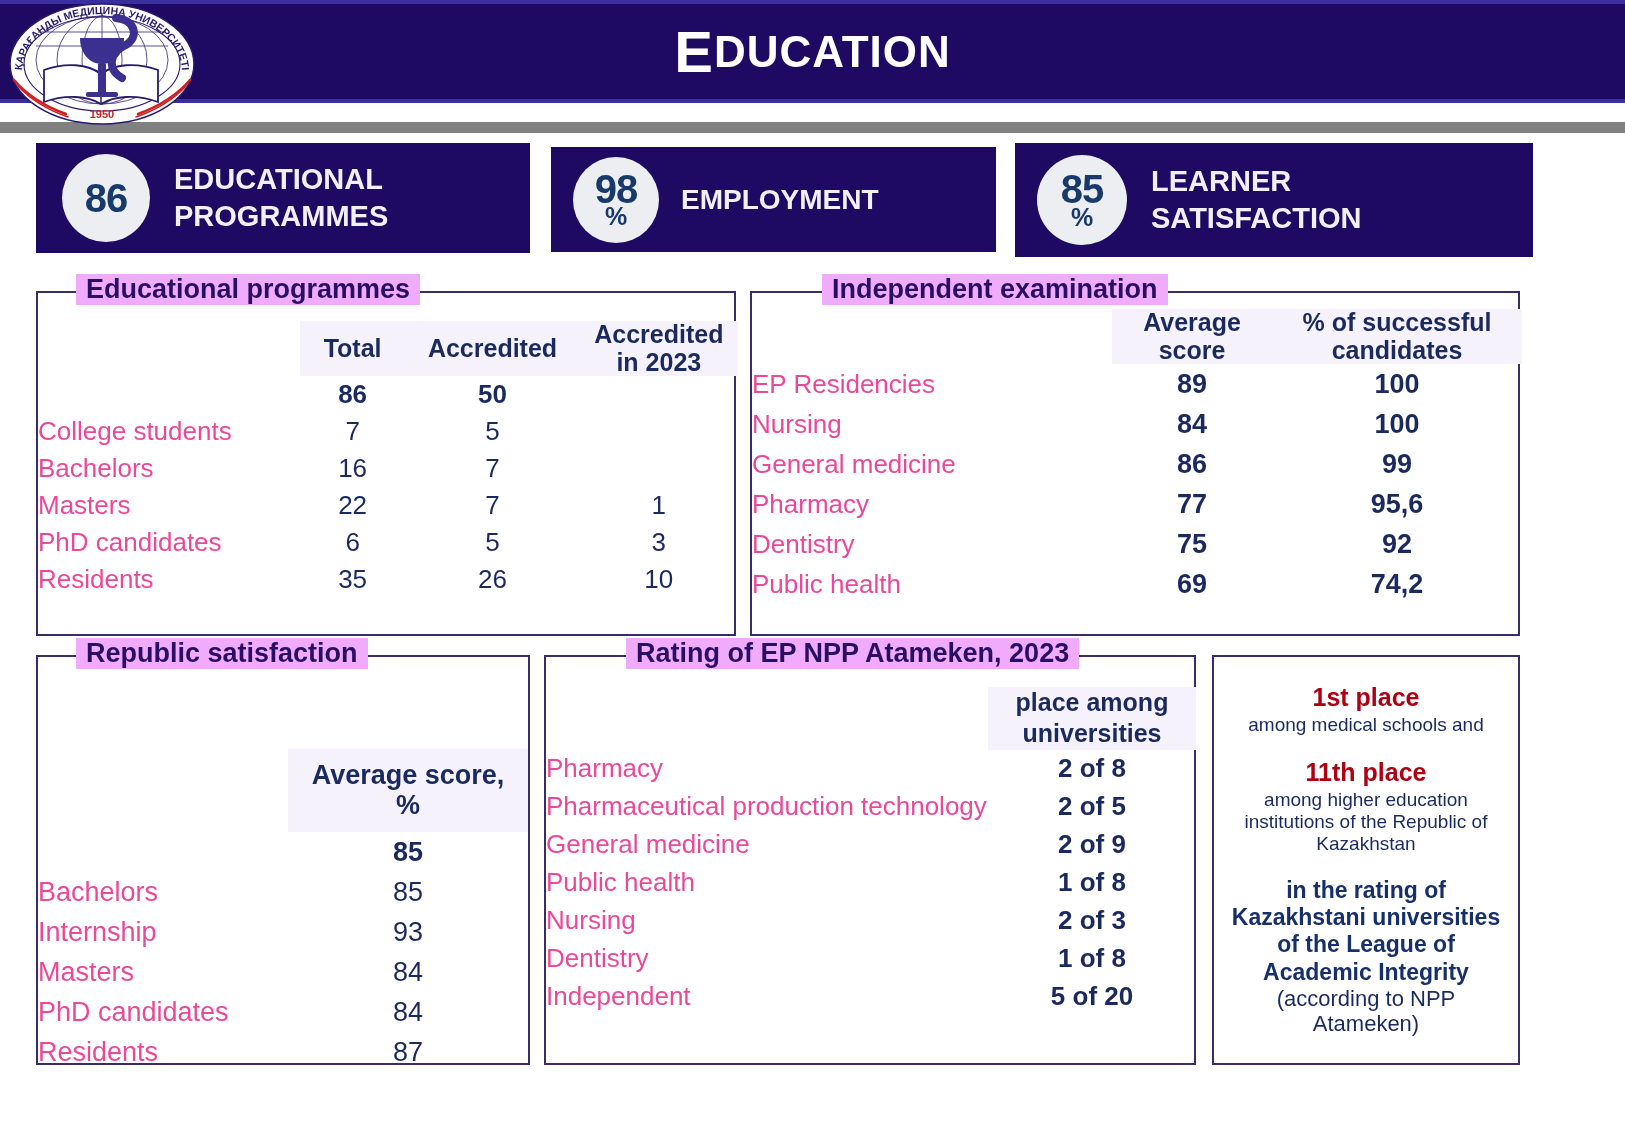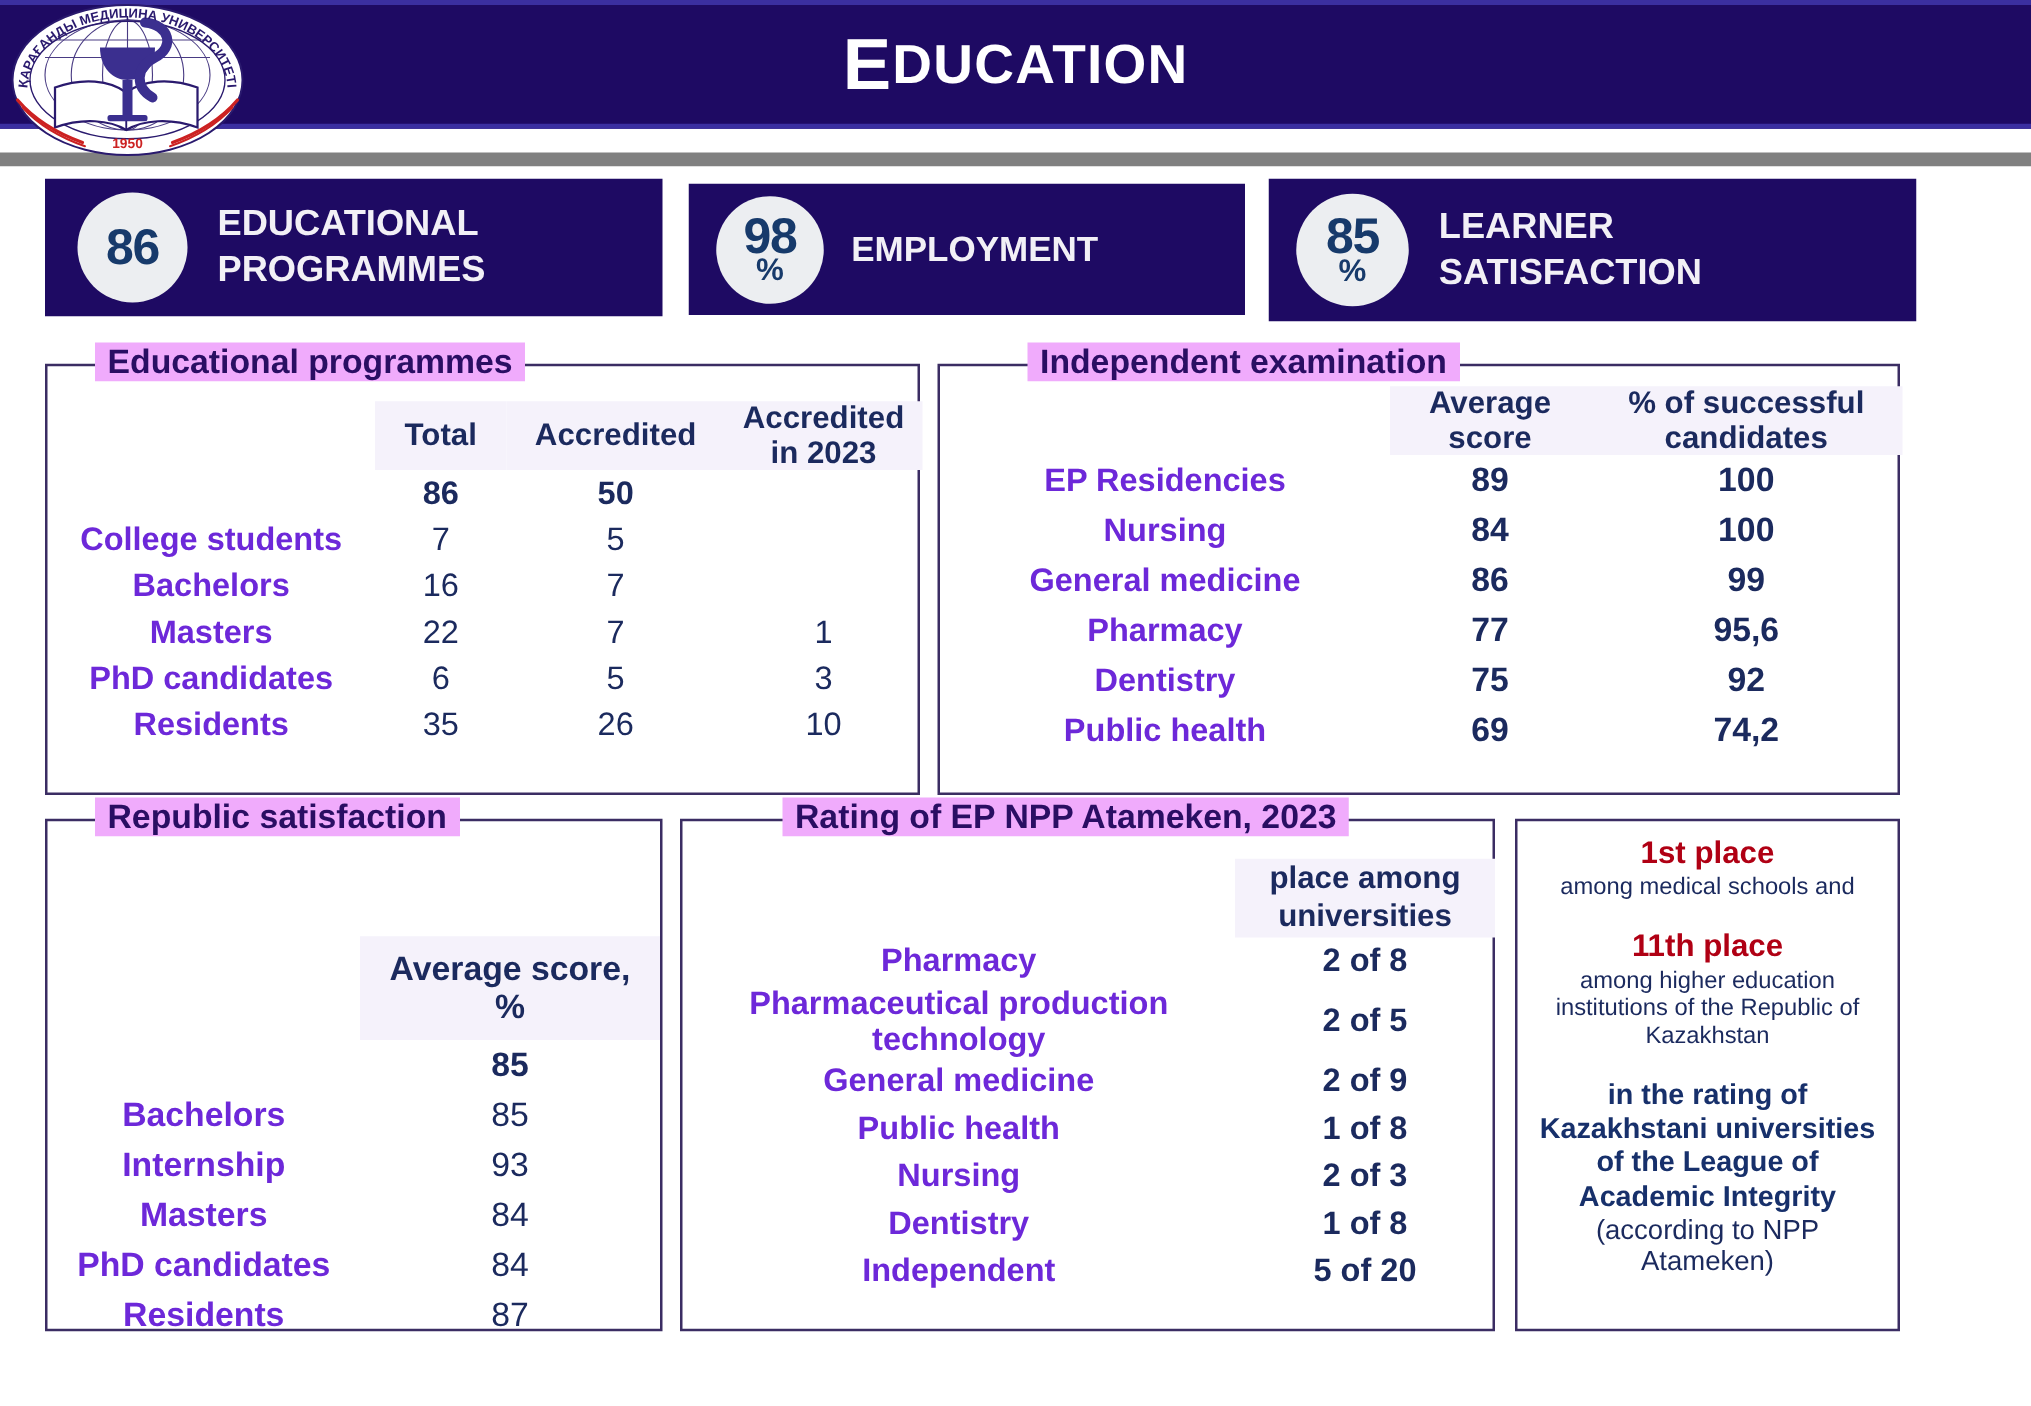--- a/index.html
+++ b/index.html
@@ -133,24 +133,24 @@
   
   table.dt {
     border-collapse: collapse;
     width: 100%;
   }
   table.dt td, table.dt th {
     padding: 0;
     vertical-align: middle;
   }
   .rowlabel {
-    text-align: center;
+    text-align: left;
     font-size: 26px;
-    font-weight: 700;
-    color: #6d28d9;
+    font-weight: 400;
+    color: #ec4899;
     padding-right: 16px;
     white-space: nowrap;
   }
   .hdrcell {
     background: #f5f2fb;
     text-align: center;
     font-size: 25px;
     font-weight: 700;
     color: #1b2a5e;
     line-height: 1.1;
@@ -193,21 +193,21 @@
   .rate-wrap { position: absolute; left: 0; top: 30px; width: 650px; }
   .rate-wrap col.c0 { width: 442px; }
   .rate-wrap col.c1 { width: 208px; }
   .rate-wrap tr.datarow td { height: 38px; }
   .rate-wrap .hdrcell { font-size: 25px; line-height: 1.25; }
   .rate-wrap .numcell { font-weight: 700; font-size: 26px; }
   .rate-wrap .rowlabel { font-size: 26px; line-height: 1.12; }
 
   
   .place-body {
-    padding: 11px 10px 0 10px;
+    padding: 26px 10px 0 10px;
     text-align: center;
   }
   .place-head {
     color: #b00014;
     font-weight: 700;
     font-size: 25px;
     margin-bottom: 2px;
   }
   .place-sub {
     color: #1b2a5e;

